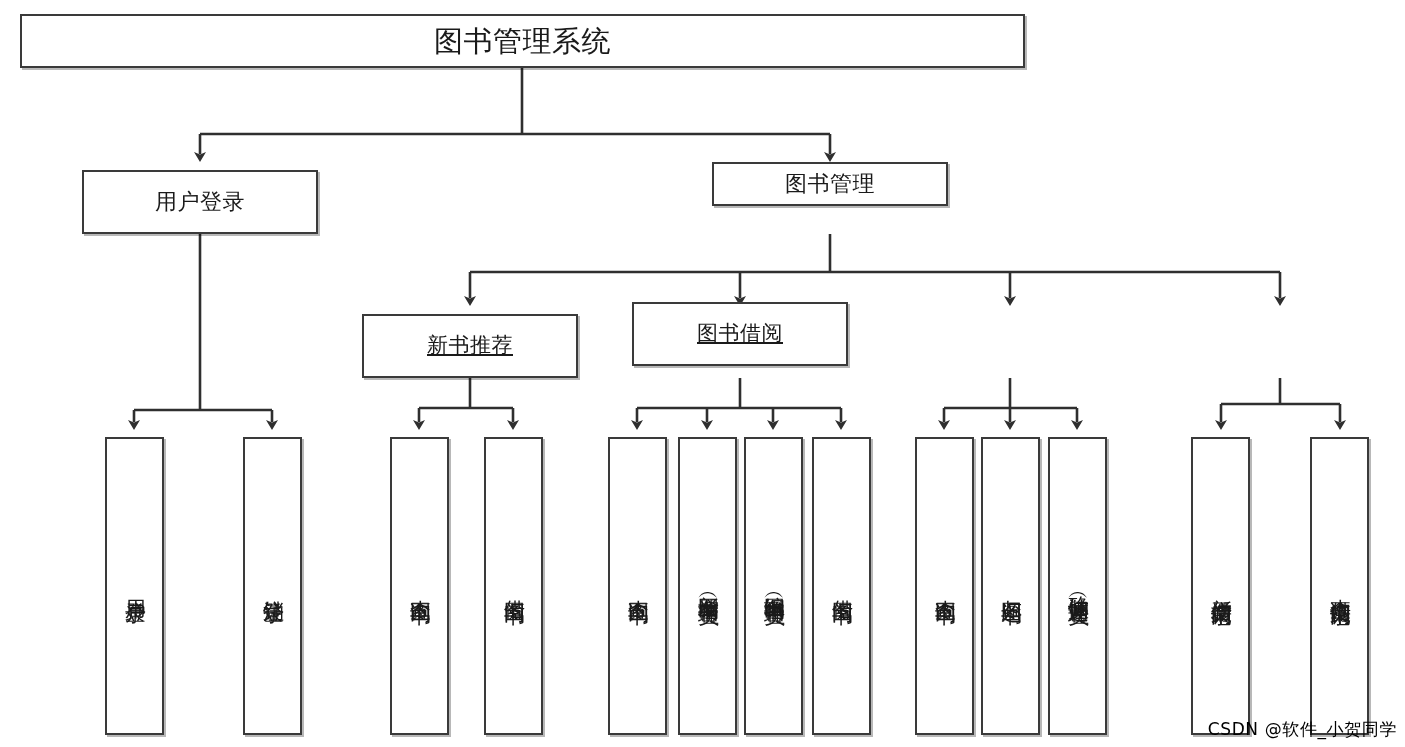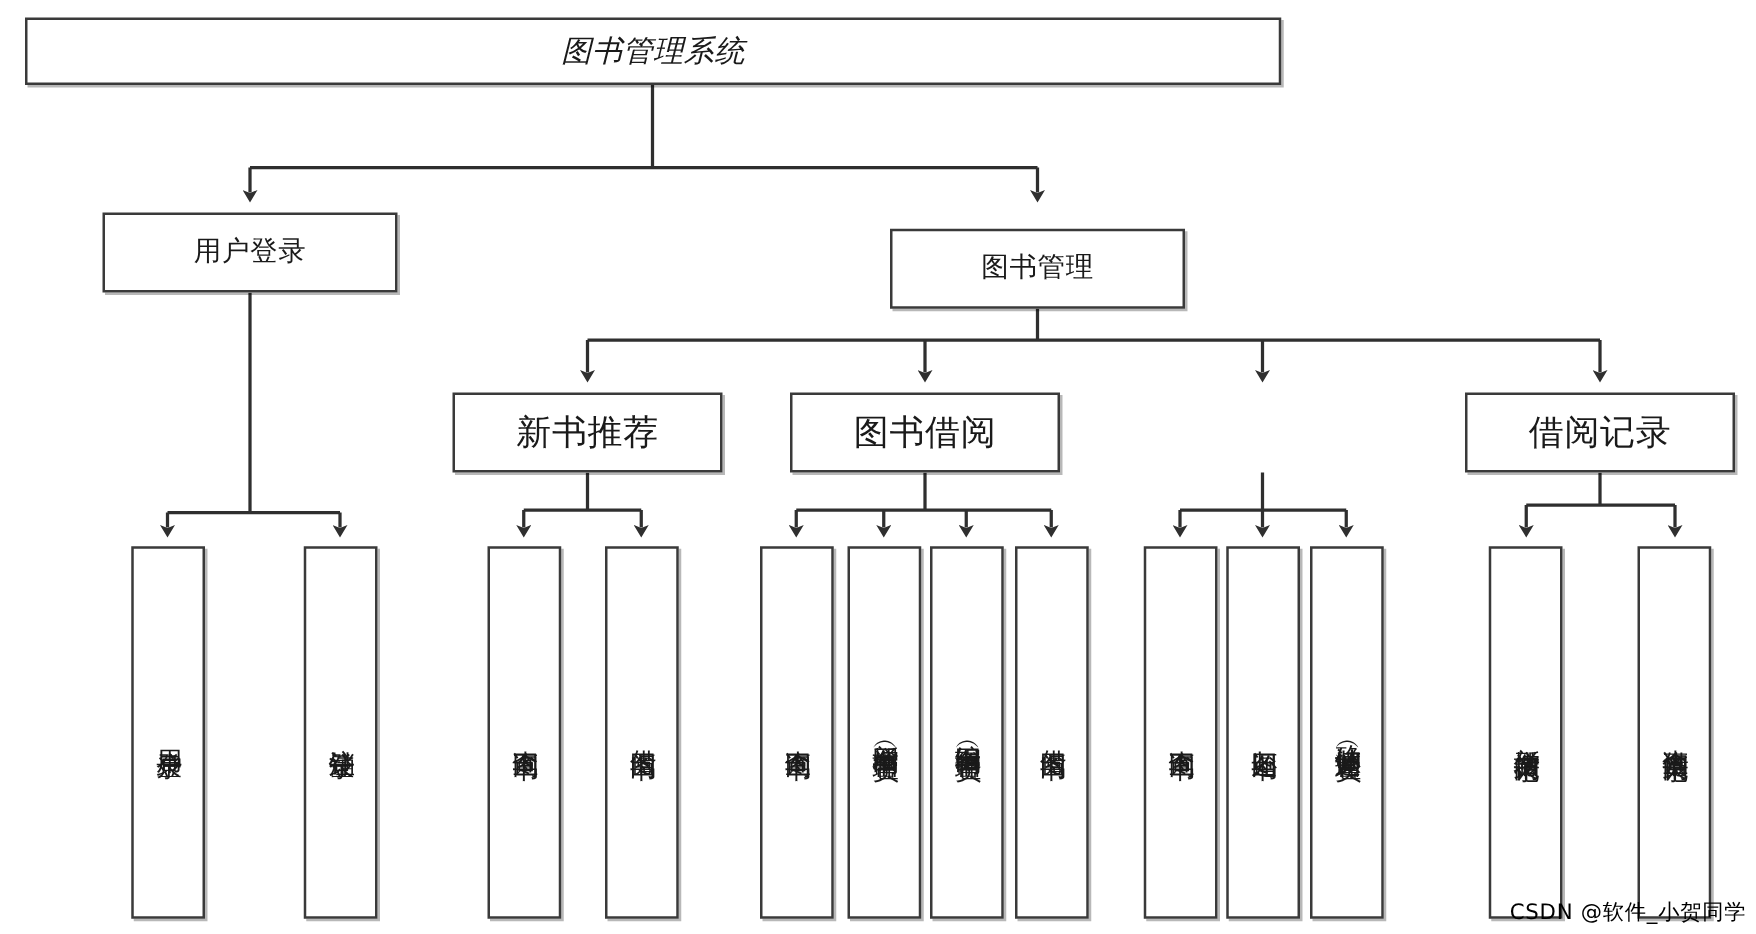--- a/index.html
+++ b/index.html
@@ -37,28 +37,28 @@
     overflow: hidden;
   }
   .node-label {
     color: #1a1a1a;
     text-align: center;
     line-height: 1.12;
     white-space: pre-wrap;
     letter-spacing: 0.5px;
   }
   .node-root .node-label {
-    font-size: 24px;
-    font-style: italic;
+    font-size: 29px;
   }
   .node-l2 .node-label {
     font-size: 22px;
   }
   .node-l3 .node-label {
-    font-size: 28px;
+    font-size: 21px;
+    text-decoration: underline;
   }
   .node-leaf {
     align-items: center;
     justify-content: center;
   }
   .node-leaf .node-label {
     font-size: 21px;
     writing-mode: vertical-rl;
     text-orientation: upright;
     line-height: 1.04;
@@ -132,36 +132,33 @@
   </svg>
 
   <div class="node-box node-root" style="left:20px; top:14px; width:1005px; height:54px;">
     <span class="node-label">图书管理系统</span>
   </div>
 
   <div class="node-box node-l2" style="left:82px; top:170px; width:236px; height:64px;">
     <span class="node-label">用户登录</span>
   </div>
 
-  <div class="node-box node-l2" style="left:712px; top:183px; width:236px; height:64px;">
+  <div class="node-box node-l2" style="left:712px; top:162px; width:236px; height:44px;">
     <span class="node-label">图书管理</span>
   </div>
 
   <div class="node-box node-l3" style="left:362px; top:314px; width:216px; height:64px;">
     <span class="node-label">新书推荐</span>
   </div>
 
-  <div class="node-box node-l3" style="left:632px; top:314px; width:216px; height:64px;">
+  <div class="node-box node-l3" style="left:632px; top:302px; width:216px; height:64px;">
     <span class="node-label">图书借阅</span>
   </div>
 
 
-  <div class="node-box node-l3" style="left:1172px; top:314px; width:216px; height:64px;">
-    <span class="node-label">借阅记录</span>
-  </div>
 
   <div class="node-box node-leaf" style="left:105px; top:437px; width:59px; height:298px;">
     <span class="node-label">用户登录</span>
   </div>
   <div class="node-box node-leaf" style="left:243px; top:437px; width:59px; height:298px;">
     <span class="node-label">注销登录</span>
   </div>
 
   <div class="node-box node-leaf" style="left:390px; top:437px; width:59px; height:298px;">
     <span class="node-label">查询图书</span>

